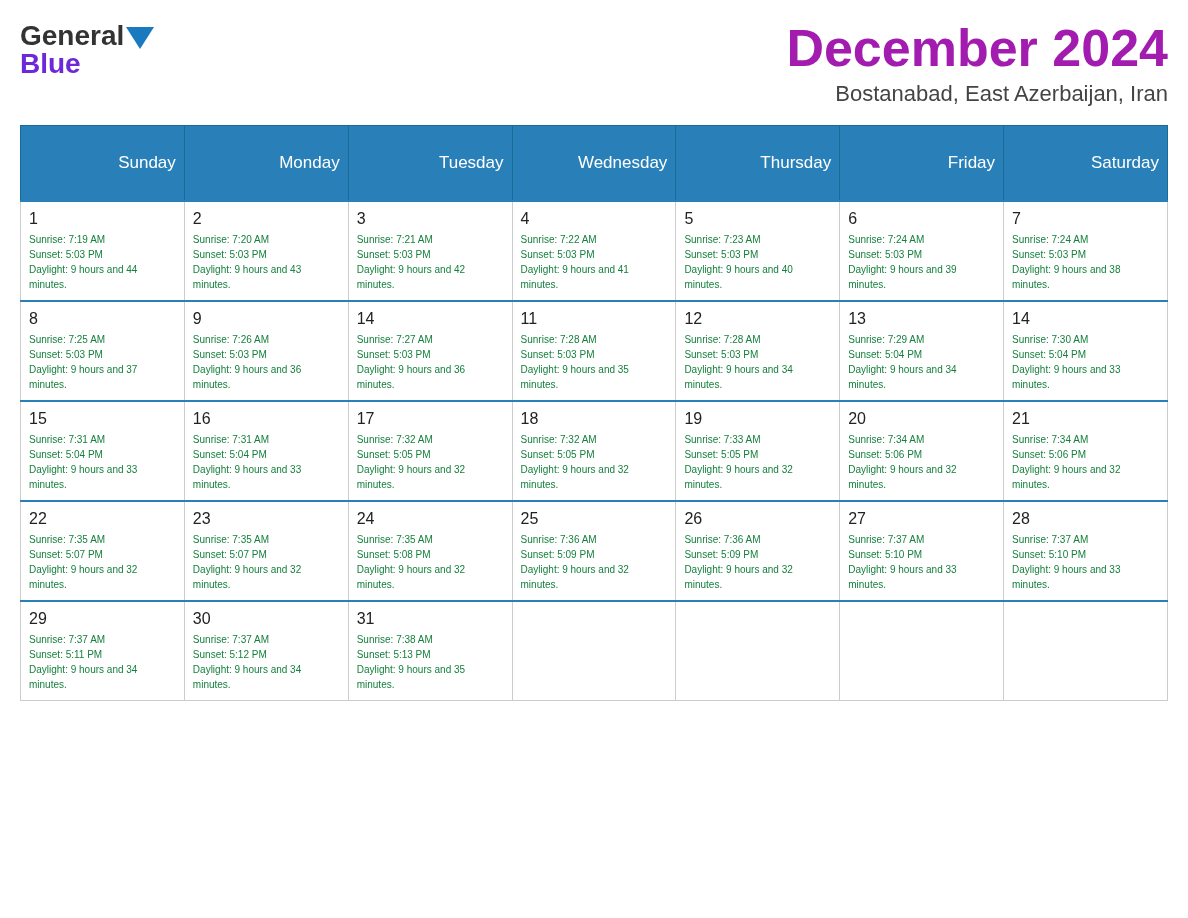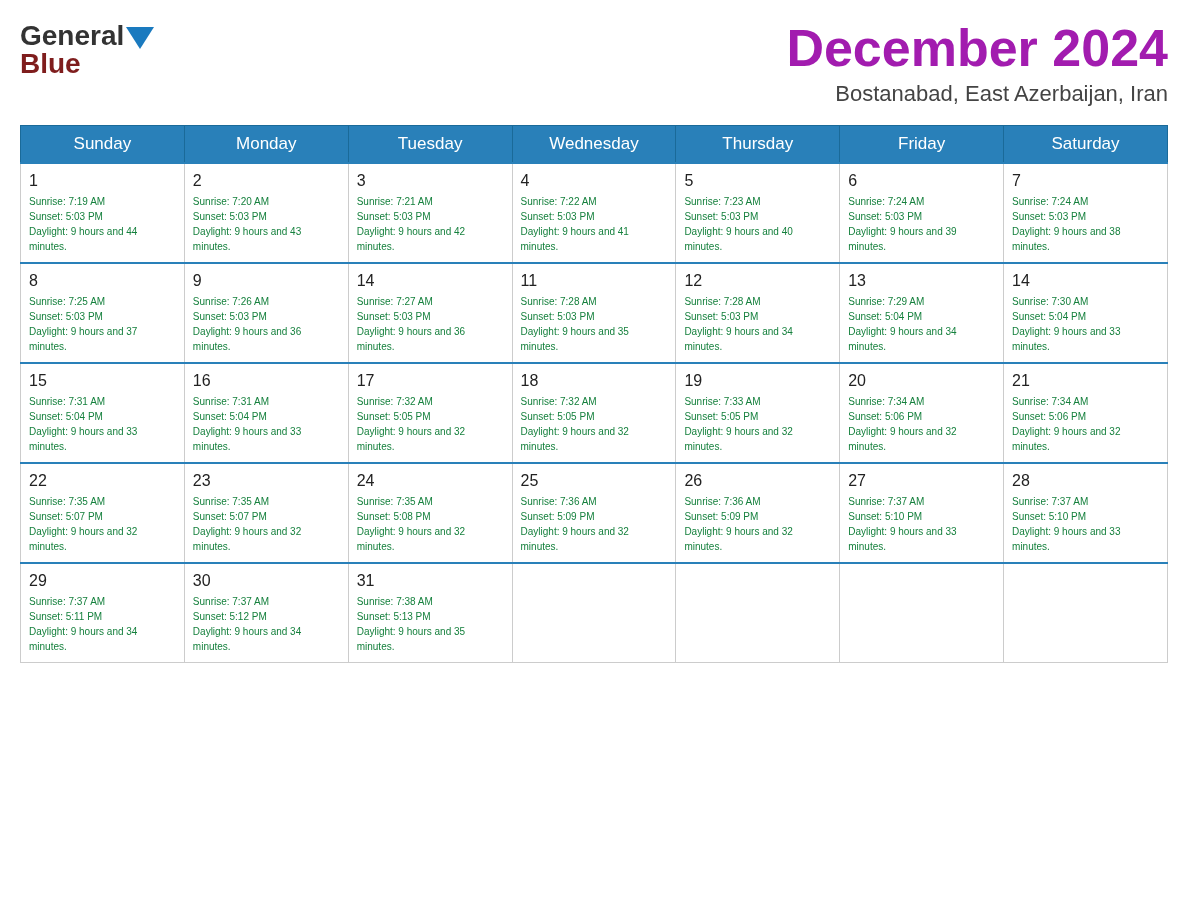--- a/index.html
+++ b/index.html
@@ -35,21 +35,21 @@
       height: 0;
       border-left: 14px solid transparent;
       border-right: 14px solid transparent;
       border-top: 22px solid #1a7abf;
       margin-left: 2px;
       margin-top: 4px;
     }
     .logo-blue {
       font-size: 28px;
       font-weight: bold;
-      color: #7f1d1d;
+      color: #6d28d9;
       margin-top: -4px;
     }
     .title-section {
       text-align: right;
     }
     .month-title {
       font-size: 52px;
       font-weight: bold;
       color: #a21caf;
       line-height: 1.1;
@@ -60,24 +60,24 @@
       margin-top: 4px;
     }
     .calendar {
       width: 100%;
       border-collapse: collapse;
       margin-top: 10px;
     }
     .calendar th {
       background-color: #2980b9;
       color: white;
-      padding: 8px 8px;
+      padding: 27px 8px;
       font-size: 17px;
       font-weight: normal;
-      text-align: center;
+      text-align: right;
       border: 1px solid #1a6a99;
     }
     .calendar td {
       vertical-align: top;
       padding: 8px;
       border: 1px solid #ccc;
       border-top: 2px solid #2980b9;
       width: 14.28%;
       min-height: 110px;
       font-size: 13px;

